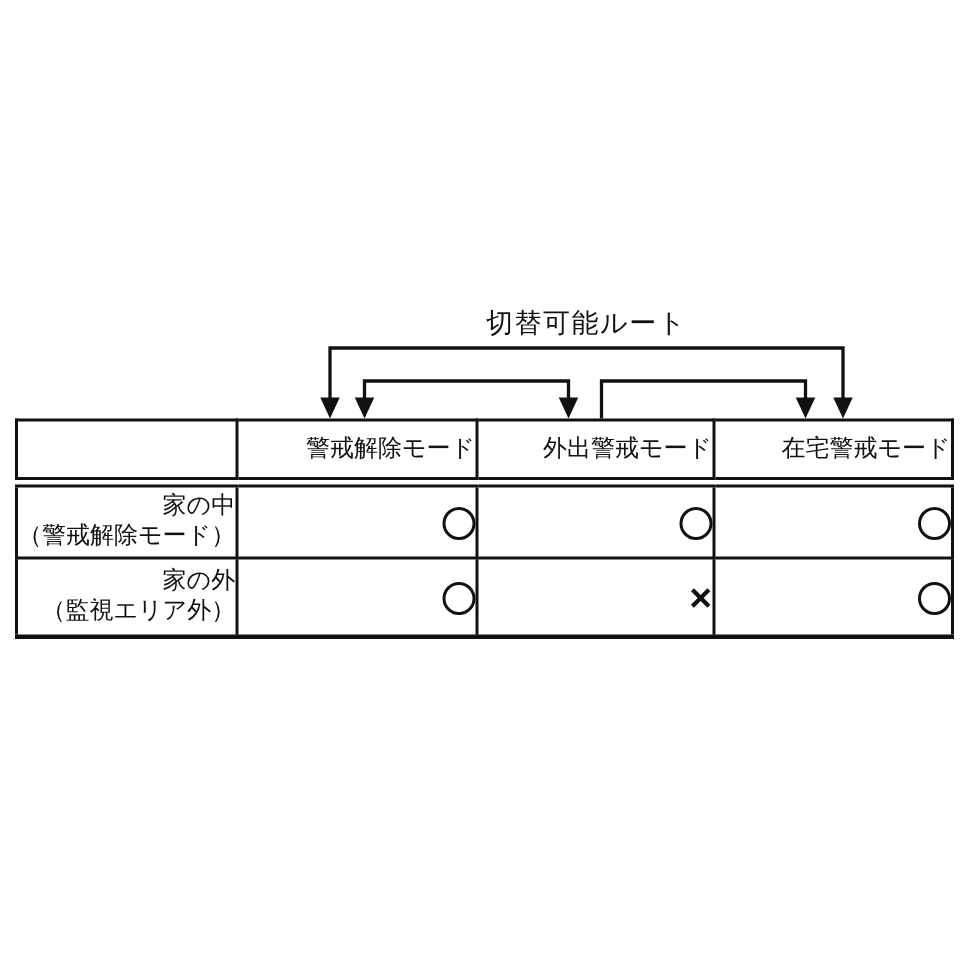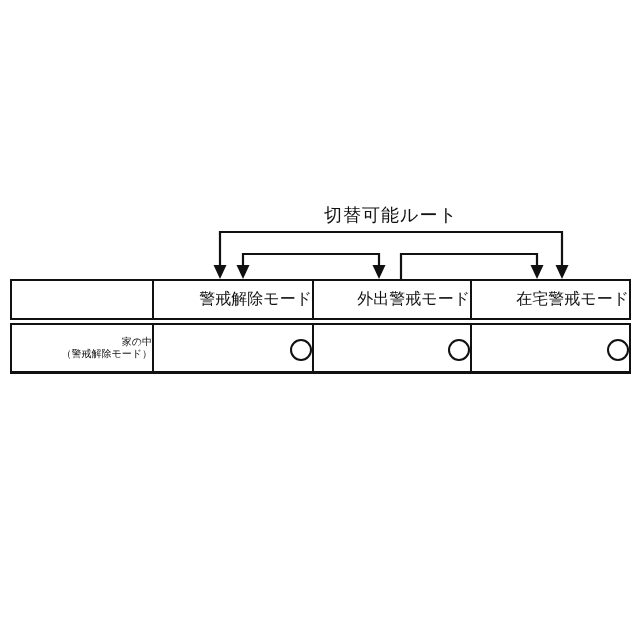--- a/index.html
+++ b/index.html
@@ -62,21 +62,21 @@
   table.mode-table { border: 2px solid #111111; border-bottom-width: 3px; }
   tr.header-row th {
     height: 37px;
     font-size: 16px;
     border-bottom: 7px double #111111;
     white-space: nowrap;
   }
   tr.body-row-1 th, tr.body-row-1 td { height: 46px; }
   tr.body-row-2 th, tr.body-row-2 td { height: 50px; }
   .row-label {
-    font-size: 10px;
+    font-size: 16px;
     line-height: 1.25;
     white-space: nowrap;
   }
   .mark {
     font-size: 26px;
     font-weight: bold;
     line-height: 1;
   }
   .mark.is-circle { font-size: 0; }
   .mark.is-circle::after {
@@ -134,16 +134,25 @@
     <tbody>
       <tr class="body-row-1">
         <th>
           <div class="row-label">家の中</div>
           <div class="row-label">（警戒解除モード）</div>
         </th>
         <td><span class="mark is-circle">○</span></td>
         <td><span class="mark is-circle">○</span></td>
         <td><span class="mark is-circle">○</span></td>
       </tr>
+      <tr class="body-row-2">
+        <th>
+          <div class="row-label">家の外</div>
+          <div class="row-label">（監視エリア外）</div>
+        </th>
+        <td><span class="mark is-circle">○</span></td>
+        <td><span class="mark">×</span></td>
+        <td><span class="mark is-circle">○</span></td>
+      </tr>
     </tbody>
   </table>
 
 </div>
 
 </body></html>

